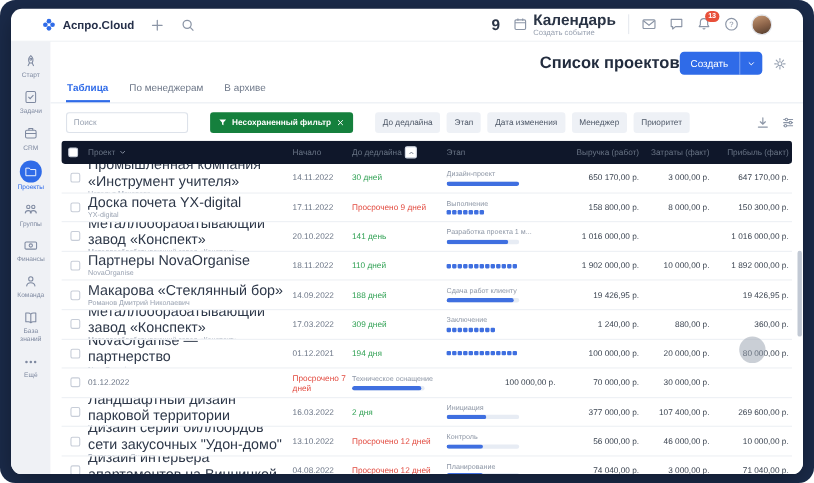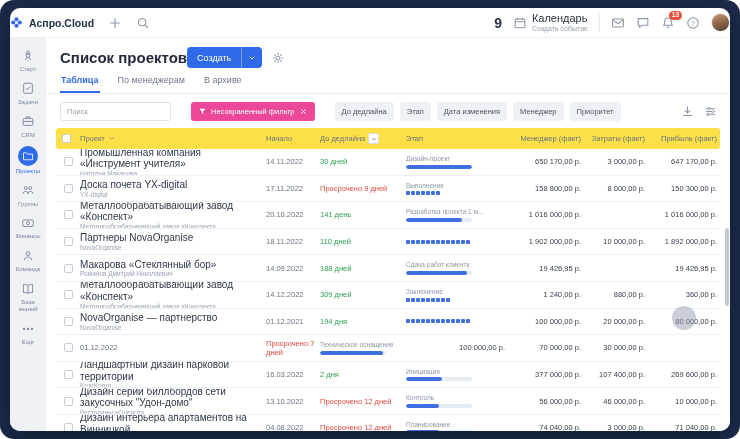--- a/index.html
+++ b/index.html
@@ -2,88 +2,88 @@
 <html><head>
 <meta charset="utf-8">
 <style>
   *{margin:0;padding:0;box-sizing:border-box}
   html,body{width:740px;height:439px}
   body{font-family:"Liberation Sans",sans-serif;background:#ffffff}
   .stage{position:relative;width:740px;height:439px;background:#1b2b4a;border-radius:14px;overflow:hidden}
   .app{position:absolute;left:10px;top:8px;width:720px;height:423px;background:#fff;border-radius:10px;overflow:hidden;display:flex;flex-direction:column;box-shadow:0 6px 22px rgba(0,0,0,.35)}
 
   
-  .topbar{height:30px;border-bottom:1px solid #edf0f4;display:flex;align-items:center;padding:0 0;gap:14px;flex:0 0 auto}
+  .topbar{height:30px;border-bottom:1px solid #edf0f4;display:flex;align-items:center;padding:0 28px;gap:14px;flex:0 0 auto}
   .brand{display:flex;align-items:center;gap:6px;font-size:10.5px;font-weight:700;color:#26304a;cursor:pointer}
   .brand svg{width:13px;height:13px}
   .tb-ic{width:14px;height:14px;color:#8b95a6;display:inline-flex;cursor:pointer}
   .tb-ic svg{width:100%;height:100%}
   .tb-right{margin-left:auto;display:flex;align-items:center;gap:11px}
   .cal-num{font-size:14px;font-weight:700;color:#2a3445}
   .cal-block{display:flex;align-items:center;gap:5px;cursor:pointer}
   .cal-text{line-height:1.15}
-  .cal-title{font-size:11px;font-weight:400;color:#2a3445}
+  .cal-title{font-size:14px;font-weight:700;color:#2a3445}
   .cal-sub{font-size:7px;color:#98a1b0}
   .vdiv{width:1px;height:18px;background:#e6e9ef}
   .bell-wrap{position:relative}
   .badge{position:absolute;top:-5px;right:-7px;background:#e8503a;color:#fff;font-size:6.5px;line-height:1;padding:1.5px 3px;border-radius:6px;font-weight:700}
   .avatar{width:19px;height:19px;border-radius:50%;background:linear-gradient(160deg,#c99a74 0%,#8a6248 55%,#4e3a2c 100%);border:1px solid #e3e6ec;cursor:pointer}
 
   
   .body-row{flex:1;display:flex;min-height:0}
   .sidebar{width:36px;background:#eff1f5;flex:0 0 auto;display:flex;flex-direction:column;align-items:center;padding-top:9px;gap:7px}
   .snav{display:flex;flex-direction:column;align-items:center;gap:2px;width:100%;cursor:pointer}
   .snav .ic{width:17px;height:17px;display:flex;align-items:center;justify-content:center;color:#7e89a0}
   .snav .ic svg{width:14px;height:14px}
   .snav .lbl{font-size:6px;color:#7e89a0;text-align:center;line-height:1.15;max-width:32px}
   .snav.active .ic{background:#2f6be8;color:#fff;border-radius:50%;width:20px;height:20px}
   .snav.active .ic svg{width:12px;height:12px}
   .snav.active .lbl{color:#2f6be8}
 
   .main{flex:1;display:flex;flex-direction:column;min-width:0;position:relative;background:#fff}
-  .mhead{display:flex;align-items:center;justify-content:flex-start;padding:9px 14px 3px}
+  .mhead{display:flex;align-items:center;justify-content:flex-end;padding:9px 14px 3px}
   .title{font-size:15px;font-weight:700;color:#222c3e}
   .mhead-right{display:flex;align-items:center}
   .create{display:flex;align-items:center;background:#2f6be8;color:#fff;border-radius:4px;height:21px;font-size:9px;overflow:hidden;cursor:pointer}
   .create .txt{padding:0 10px;font-weight:400}
   .create .sep{width:1px;height:100%;background:rgba(255,255,255,.35)}
   .create .chev{padding:0 6px;display:flex}
   .create .chev svg{width:8px;height:8px}
   .gearbtn{color:#99a3b3;margin-left:9px;width:14px;height:14px;cursor:pointer}
   .gearbtn svg{width:14px;height:14px}
 
   .tabs{display:flex;gap:17px;padding:0 14px;border-bottom:1px solid #e9edf2}
   .tab{font-size:9px;color:#6e7889;padding:4px 1px 6px;border-bottom:2px solid transparent;cursor:pointer;white-space:nowrap}
   .tab.active{color:#2f6be8;border-color:#2f6be8;font-weight:700}
 
   .fbar{display:flex;align-items:center;gap:20px;padding:8px 14px 7px;flex-wrap:nowrap}
   .search{width:128px;height:19px;border:1px solid #dde2ea;border-radius:3px;font-size:7.5px;padding:0 6px;color:#39424f;outline:none;font-family:"Liberation Sans",sans-serif}
   .search::placeholder{color:#9aa3b2}
   .chip{height:19px;display:inline-flex;align-items:center;gap:4px;padding:0 7px;border-radius:3px;background:#eef1f6;color:#4c5666;font-size:7.5px;white-space:nowrap;cursor:pointer}
-  .chip.blue{background:#ec4899;color:#fff;font-weight:400}
+  .chip.blue{background:#15803d;color:#fff;font-weight:700}
   .chip svg{width:9px;height:9px}
   .chips-wrap{display:inline-flex;gap:6px}
   .fbar-ic{width:13px;height:13px;color:#8b95a6;cursor:pointer;display:inline-flex}
   .fbar-ic svg{width:100%;height:100%}
   .fbar-right{margin-left:auto;display:flex;gap:10px}
 
   
   .table{flex:1;min-height:0;overflow:hidden;padding:0 10px;position:relative}
   .tgrid{display:grid;grid-template-columns:24px minmax(0,1fr) 54px 86px 102px 76px 64px 72px;align-items:center}
-  .thead{background:#fde047;border-radius:3px;height:21px;font-size:7.5px;color:#687384}
+  .thead{background:#0f172a;border-radius:3px;height:21px;font-size:7.5px;color:#687384}
   .th{display:flex;align-items:center;gap:3px;padding-right:4px}
   .th.right{justify-content:flex-end;text-align:right;padding-right:3px}
   .th svg{width:7px;height:7px;flex:0 0 auto}
   .sortbox{width:11px;height:11px;border:1px solid #d7dde8;border-radius:2px;background:#fff;display:inline-flex;align-items:center;justify-content:center;color:#6e7889}
   .sortbox svg{width:6px;height:6px}
   .checkbox{width:9px;height:9px;border:1px solid #c7cdd8;border-radius:2px;background:#fff;display:inline-block;cursor:pointer}
   .c-check{display:flex;justify-content:center}
   .trow{min-height:26.6px;height:26.6px;border-bottom:1px solid #edf0f4;overflow:hidden;cursor:pointer}
   .c-project{padding-right:8px;overflow:hidden}
-  .ptitle{font-size:10px;color:#2e3849;line-height:1.13}
+  .ptitle{font-size:13px;color:#2e3849;line-height:1.13}
   .psub{font-size:6.5px;color:#9aa3b2;line-height:1.15;margin-top:.5px;white-space:nowrap;overflow:hidden;text-overflow:ellipsis}
   .c-start{font-size:7.5px;color:#6b7586}
   .c-deadline{font-size:7.5px}
   .c-deadline.green{color:#2ea052}
   .c-deadline.red{color:#e2493e}
   .c-stage{display:flex;flex-direction:column;justify-content:center;gap:2.5px;padding-right:12px}
   .stage-label{font-size:6.5px;color:#8e97a6;white-space:nowrap;overflow:hidden;text-overflow:ellipsis;max-width:90px}
   .bar.solid{width:66px;height:4px;background:#e7ecf4;border-radius:2px;overflow:hidden}
   .bar.solid i{display:block;height:100%;background:#3f6fe0;border-radius:2px}
   .bar.seg{display:flex;gap:1px}
@@ -343,21 +343,21 @@
               <span class="sortbox">
                   <svg viewBox="0 0 16 16" fill="none" stroke="currentColor" stroke-width="2.2" stroke-linecap="round">
                     <path d="M4 10l4-4 4 4"></path>
                   </svg>
                 </span>
             </div>
             <div class="th">
                 <span>Этап</span>
               </div>
             <div class="th right">
-                <span>Менеджер (факт)</span>
+                <span>Выручка (работ)</span>
               </div>
             <div class="th right">
                 <span>Затраты (факт)</span>
               </div>
             <div class="th right">
                 <span>Прибыль (факт)</span>
               </div>
           </div>
           <div>
               <div class="tgrid trow">
@@ -478,21 +478,21 @@
                 <div class="c-money">19 426,95 р.</div>
               </div>
               <div class="tgrid trow">
                 <div class="c-check">
                   <span class="checkbox"></span>
                 </div>
                 <div class="c-project">
                   <div class="ptitle">Металлообрабатывающий завод «Конспект»</div>
                   <div class="psub">Металлообрабатывающий завод «Конспект»</div>
                 </div>
-                <div class="c-start">14.12.2022</div>
+                <div class="c-start">17.03.2022</div>
                 <div class="c-deadline green">309 дней</div>
                 <div class="c-stage">
                   <div class="stage-label">Заключение</div>
                   <div class="bar seg">
                     <i></i>
                     <i></i>
                     <i></i>
                     <i></i>
                     <i></i>
                     <i></i>

